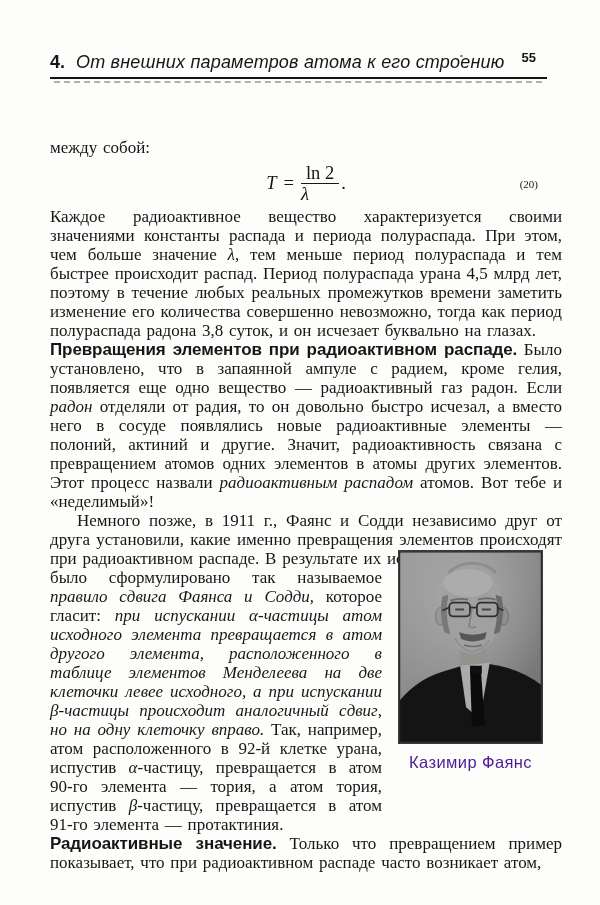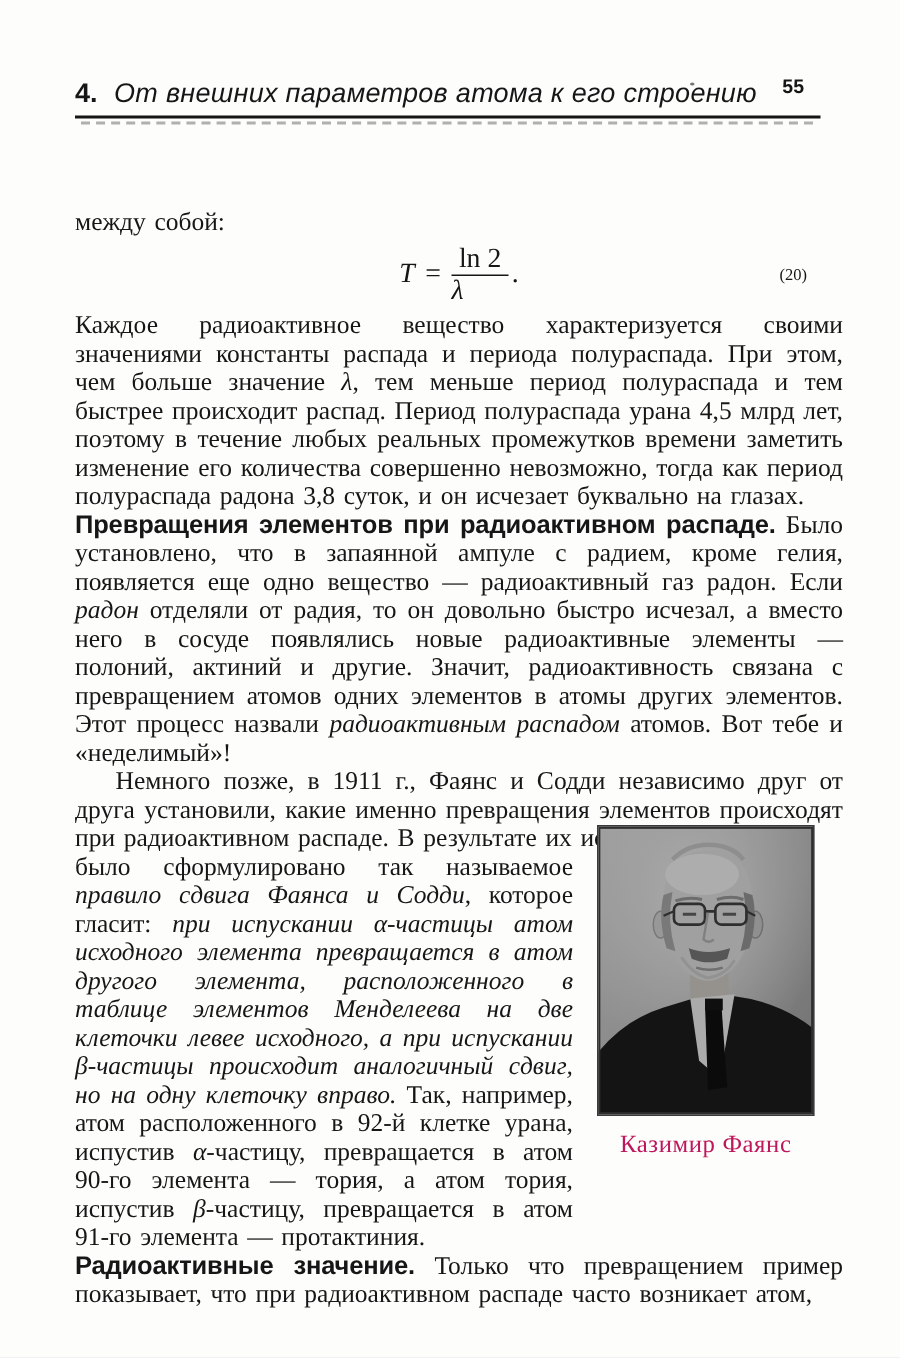--- a/index.html
+++ b/index.html
@@ -52,22 +52,22 @@
   .p4{margin-top:20px;}
   .section-heading{font-family:"Liberation Sans",sans-serif;font-weight:bold;letter-spacing:-.1px;}
   .it{font-style:italic;}
   .greek{font-style:italic;}
 
   
   .figure{position:absolute;left:398px;top:550px;width:145px;margin:0;text-align:center;}
   .photo{width:145px;height:194px;border:1px solid #3a3a3a;box-sizing:border-box;background:#a9a9a9;}
   .photo svg{display:block;width:100%;height:100%;}
   .figure figcaption{
-    margin-top:9px;font-family:Liberation Serif, serif;
-    font-size:16.5px;letter-spacing:.4px;color:#be185d;white-space:nowrap;
+    margin-top:9px;font-family:Liberation Sans, sans-serif;
+    font-size:16.5px;letter-spacing:.4px;color:#4c1d95;white-space:nowrap;
   }
 </style>
 </head>
 <body>
 
 <div class="page">
 
   <div class="running-header">
     <span class="ch-num">4.</span>
     <span class="ch-title">От внешних параметров атома к его строению</span>

